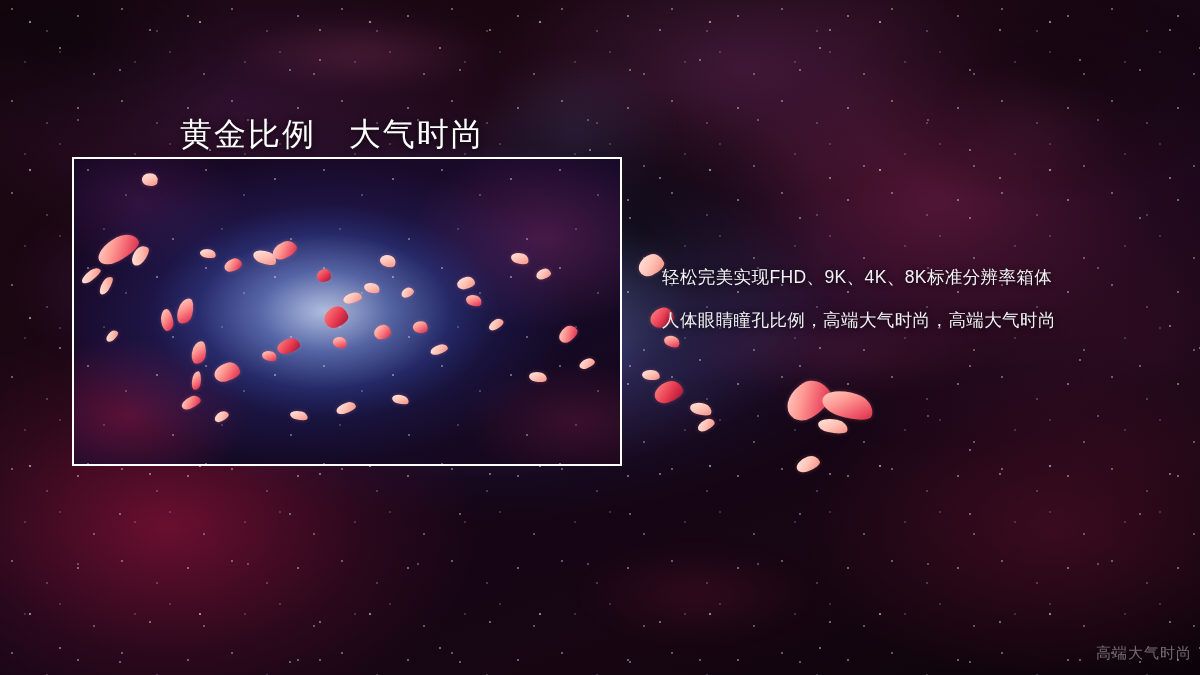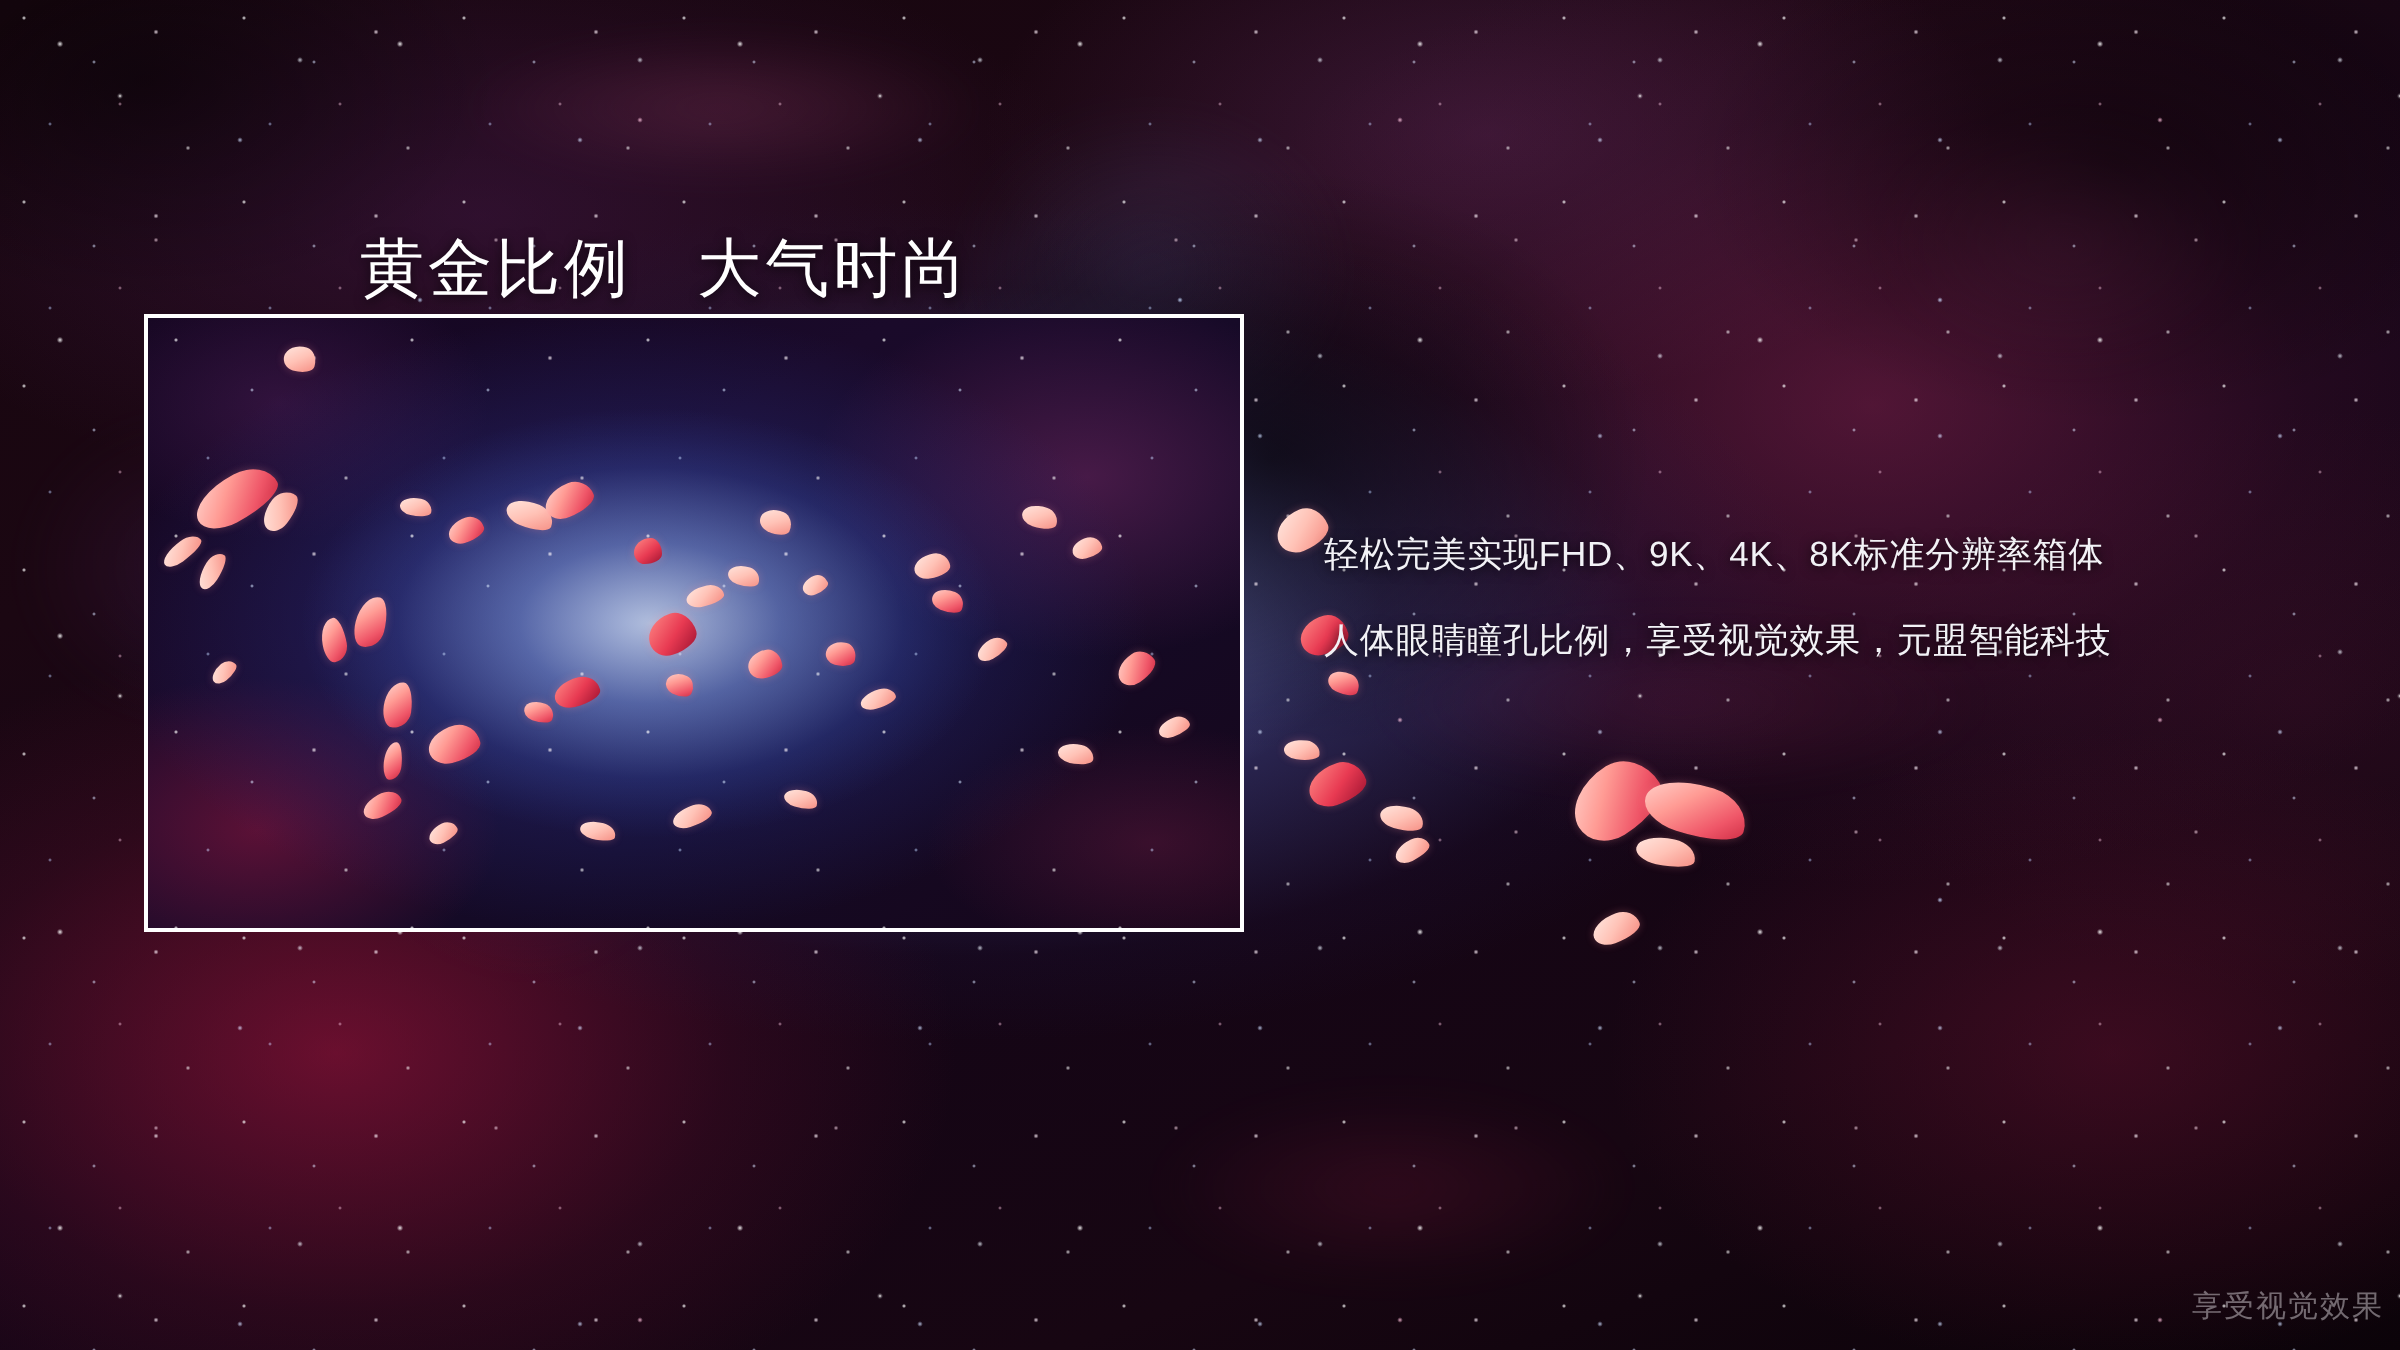--- a/index.html
+++ b/index.html
@@ -182,18 +182,18 @@
   <div class="petal" style="left:785px; top:383px; width:46px; height:34px; transform:rotate(-32deg);"></div>
   <div class="petal" style="left:822px; top:392px; width:52px; height:26px; transform:rotate(18deg);"></div>
   <div class="petal pale" style="left:818px; top:419px; width:30px; height:14px; transform:rotate(12deg);"></div>
   <div class="petal pale" style="left:796px; top:457px; width:24px; height:14px; transform:rotate(-20deg);"></div>
   <div class="petal pale" style="left:642px; top:370px; width:18px; height:10px; transform:rotate(8deg);"></div>
 
   <div id="title">黄金比例   大气时尚</div>
 
   <div id="body-text">
     <div class="line">轻松完美实现FHD、9K、4K、8K标准分辨率箱体</div>
-    <div class="line">人体眼睛瞳孔比例，享受视觉效果，元盟智能科技</div>
+    <div class="line">人体眼睛瞳孔比例，高端大气时尚，高端大气时尚</div>
   </div>
 
-  <div id="watermark">享受视觉效果</div>
+  <div id="watermark">高端大气时尚</div>
 
 </div>
 
 </body></html>

